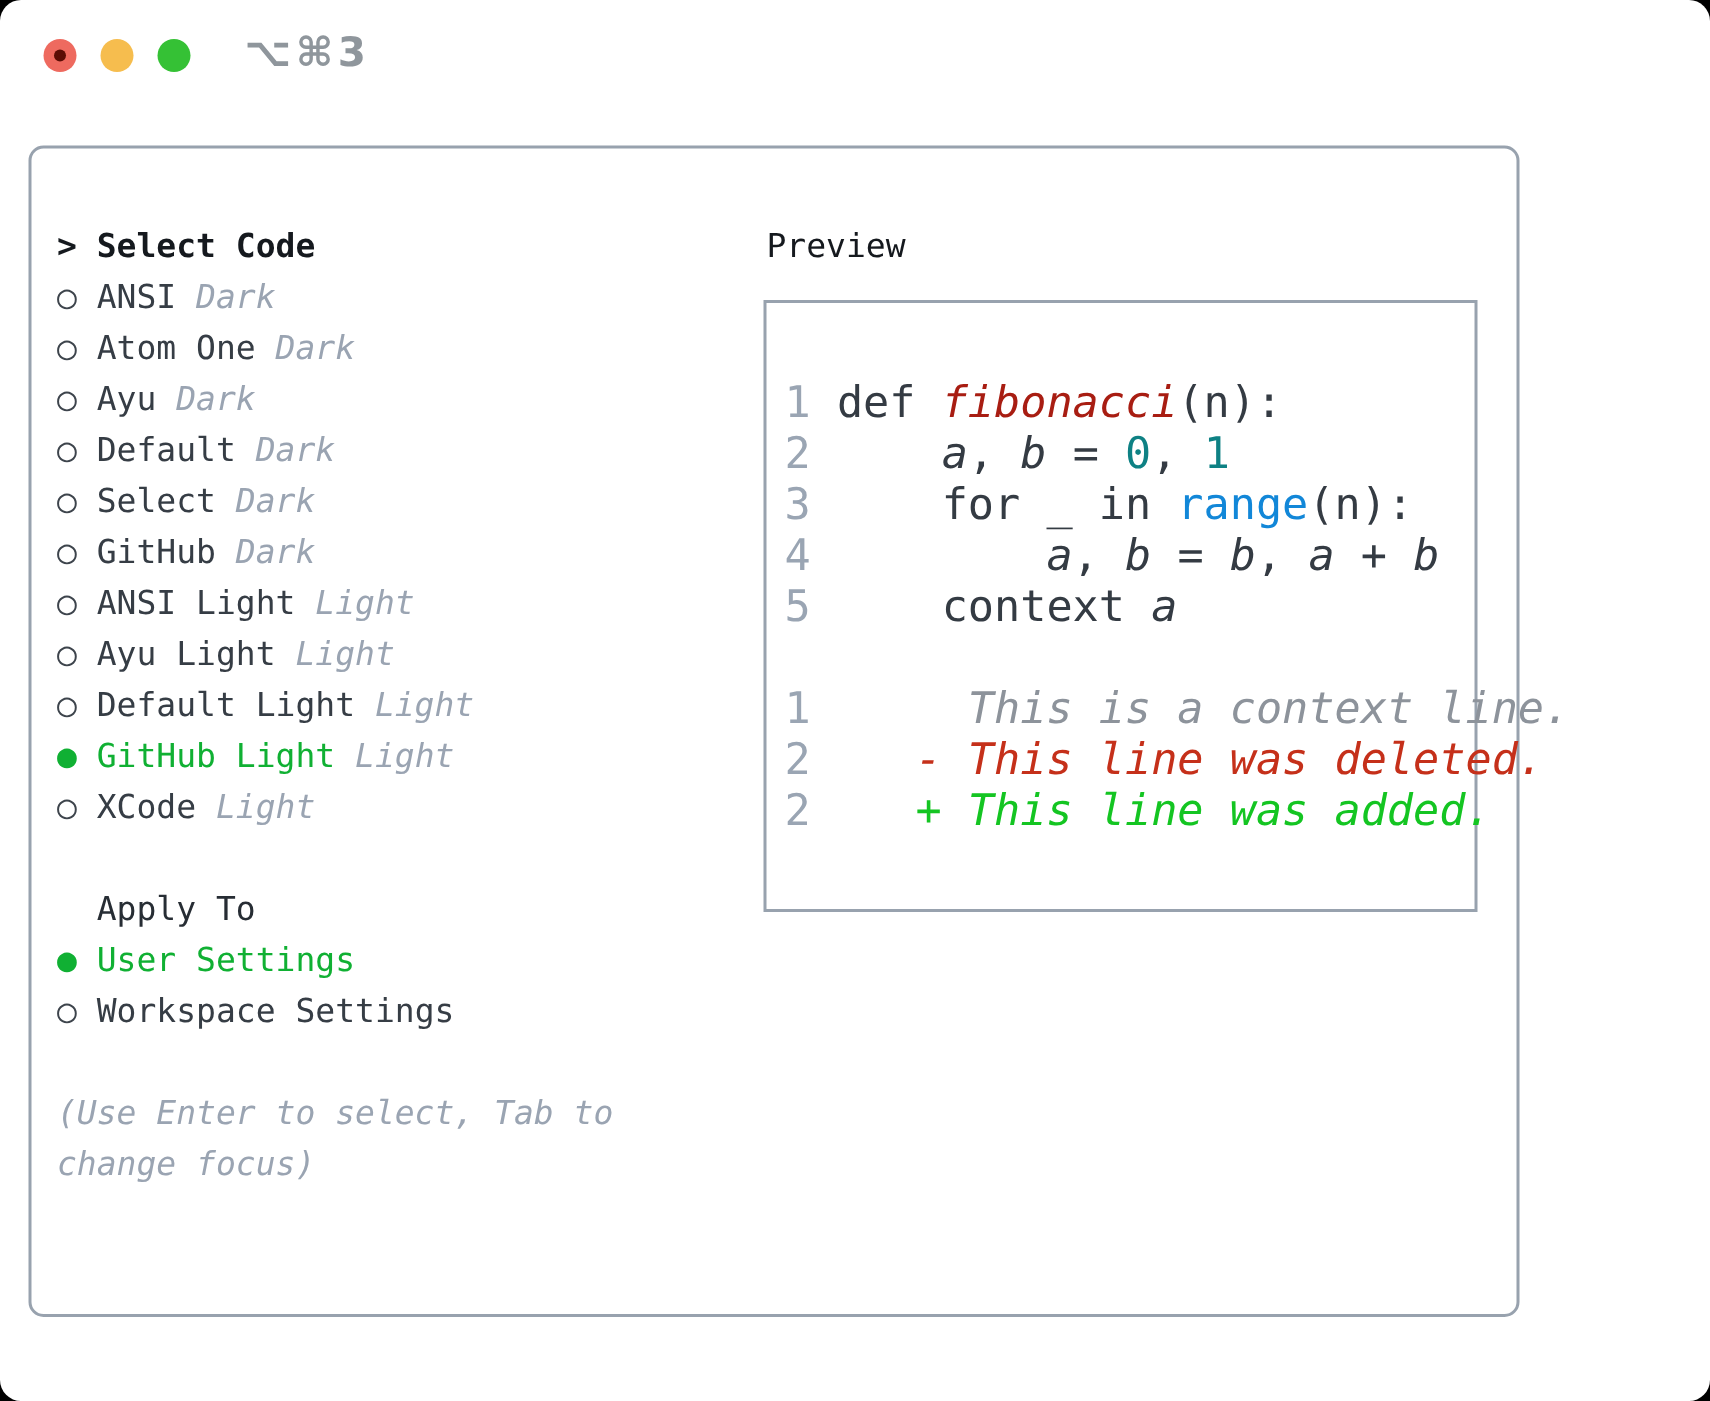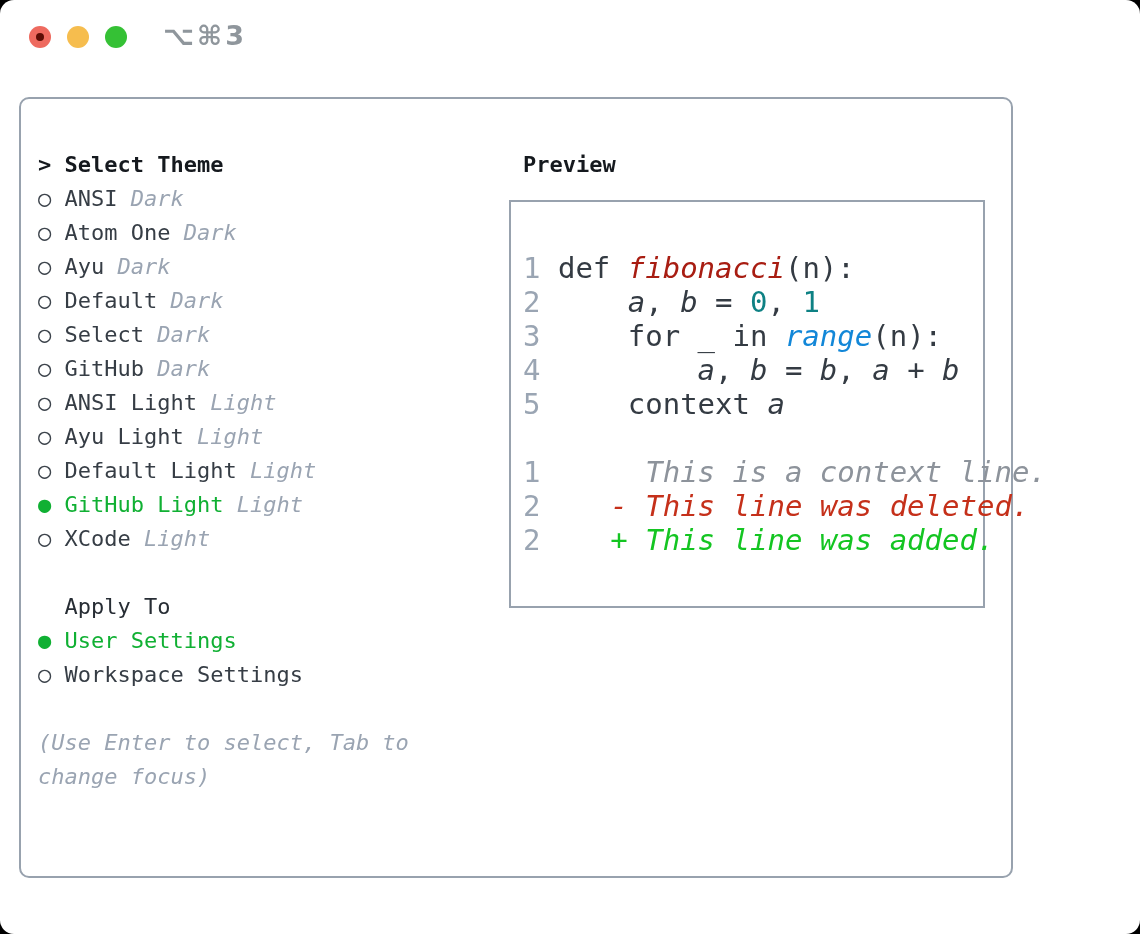--- a/index.html
+++ b/index.html
@@ -51,38 +51,38 @@
   .row.list-header { font-weight: bold; color: var(--header-text); }
   .row.section-header { padding-left: 2ch; color: var(--section-text); }
   .row .bullet { color: var(--bullet-gray); }
   .row .name { color: var(--item-text); text-align: right; }
   .row .variant { color: var(--dim-text); font-style: italic; margin-left: 1ch; }
   .row.selected .bullet, .row.selected .name { color: var(--accent-green); }
   .row.hint { color: var(--dim-text); font-style: italic; }
   .row.blank { height: 34px; }
   
   .preview-label {
-    position: absolute; left: 502px; top: 49px;
+    position: absolute; left: 490px; top: 49px;
     height: 34px; line-height: 34px; font-size: 22px;
-    font-weight: bold; color: var(--header-text); white-space: pre;
+    font-weight: normal; color: var(--header-text); white-space: pre;
   }
   .preview-box {
     position: absolute; left: 488px; top: 101px;
     width: 476px; height: 408px; box-sizing: border-box;
     border: 2px solid var(--border);
     background: var(--window-bg, #fff);
   }
   .code { position: absolute; left: 12px; top: 49px; }
   .code .row { font-size: 29px; }
   .tok-num    { color: var(--line-number); }
   .tok-plain  { color: var(--code-text); }
   .tok-func   { color: var(--func-red); font-style: italic; }
   .tok-var    { color: var(--code-text); font-style: italic; }
   .tok-numlit { color: var(--literal-teal); }
-  .tok-call   { color: var(--call-blue); font-style: italic; }
+  .tok-call   { color: var(--call-blue); }
   .tok-ctx    { color: var(--context-gray); font-style: italic; }
   .tok-del    { color: var(--deleted-red); font-style: italic; }
   .tok-add    { color: var(--added-green); font-style: italic; }
 </style>
 </head>
 <body>
 
 <div class="window">
 
   <div class="titlebar">
@@ -90,21 +90,21 @@
       <div class="dot"></div>
     </div>
     <div class="light yellow"></div>
     <div class="light green"></div>
     <div class="window-title">⌥⌘3</div>
   </div>
 
   <div class="main-box">
 
     <div class="left-col">
-      <div class="row list-header"><span>&gt; </span><span>Select Theme</span></div>
+      <div class="row list-header"><span>&gt; </span><span>Select Code</span></div>
       <div>
           <div class="row item"><span class="bullet">○ </span><span class="name">ANSI</span><span class="variant">Dark</span></div>
           <div class="row item"><span class="bullet">○ </span><span class="name">Atom One</span><span class="variant">Dark</span></div>
           <div class="row item"><span class="bullet">○ </span><span class="name">Ayu</span><span class="variant">Dark</span></div>
           <div class="row item"><span class="bullet">○ </span><span class="name">Default</span><span class="variant">Dark</span></div>
           <div class="row item"><span class="bullet">○ </span><span class="name">Select</span><span class="variant">Dark</span></div>
           <div class="row item"><span class="bullet">○ </span><span class="name">GitHub</span><span class="variant">Dark</span></div>
           <div class="row item"><span class="bullet">○ </span><span class="name">ANSI Light</span><span class="variant">Light</span></div>
           <div class="row item"><span class="bullet">○ </span><span class="name">Ayu Light</span><span class="variant">Light</span></div>
           <div class="row item"><span class="bullet">○ </span><span class="name">Default Light</span><span class="variant">Light</span></div>

